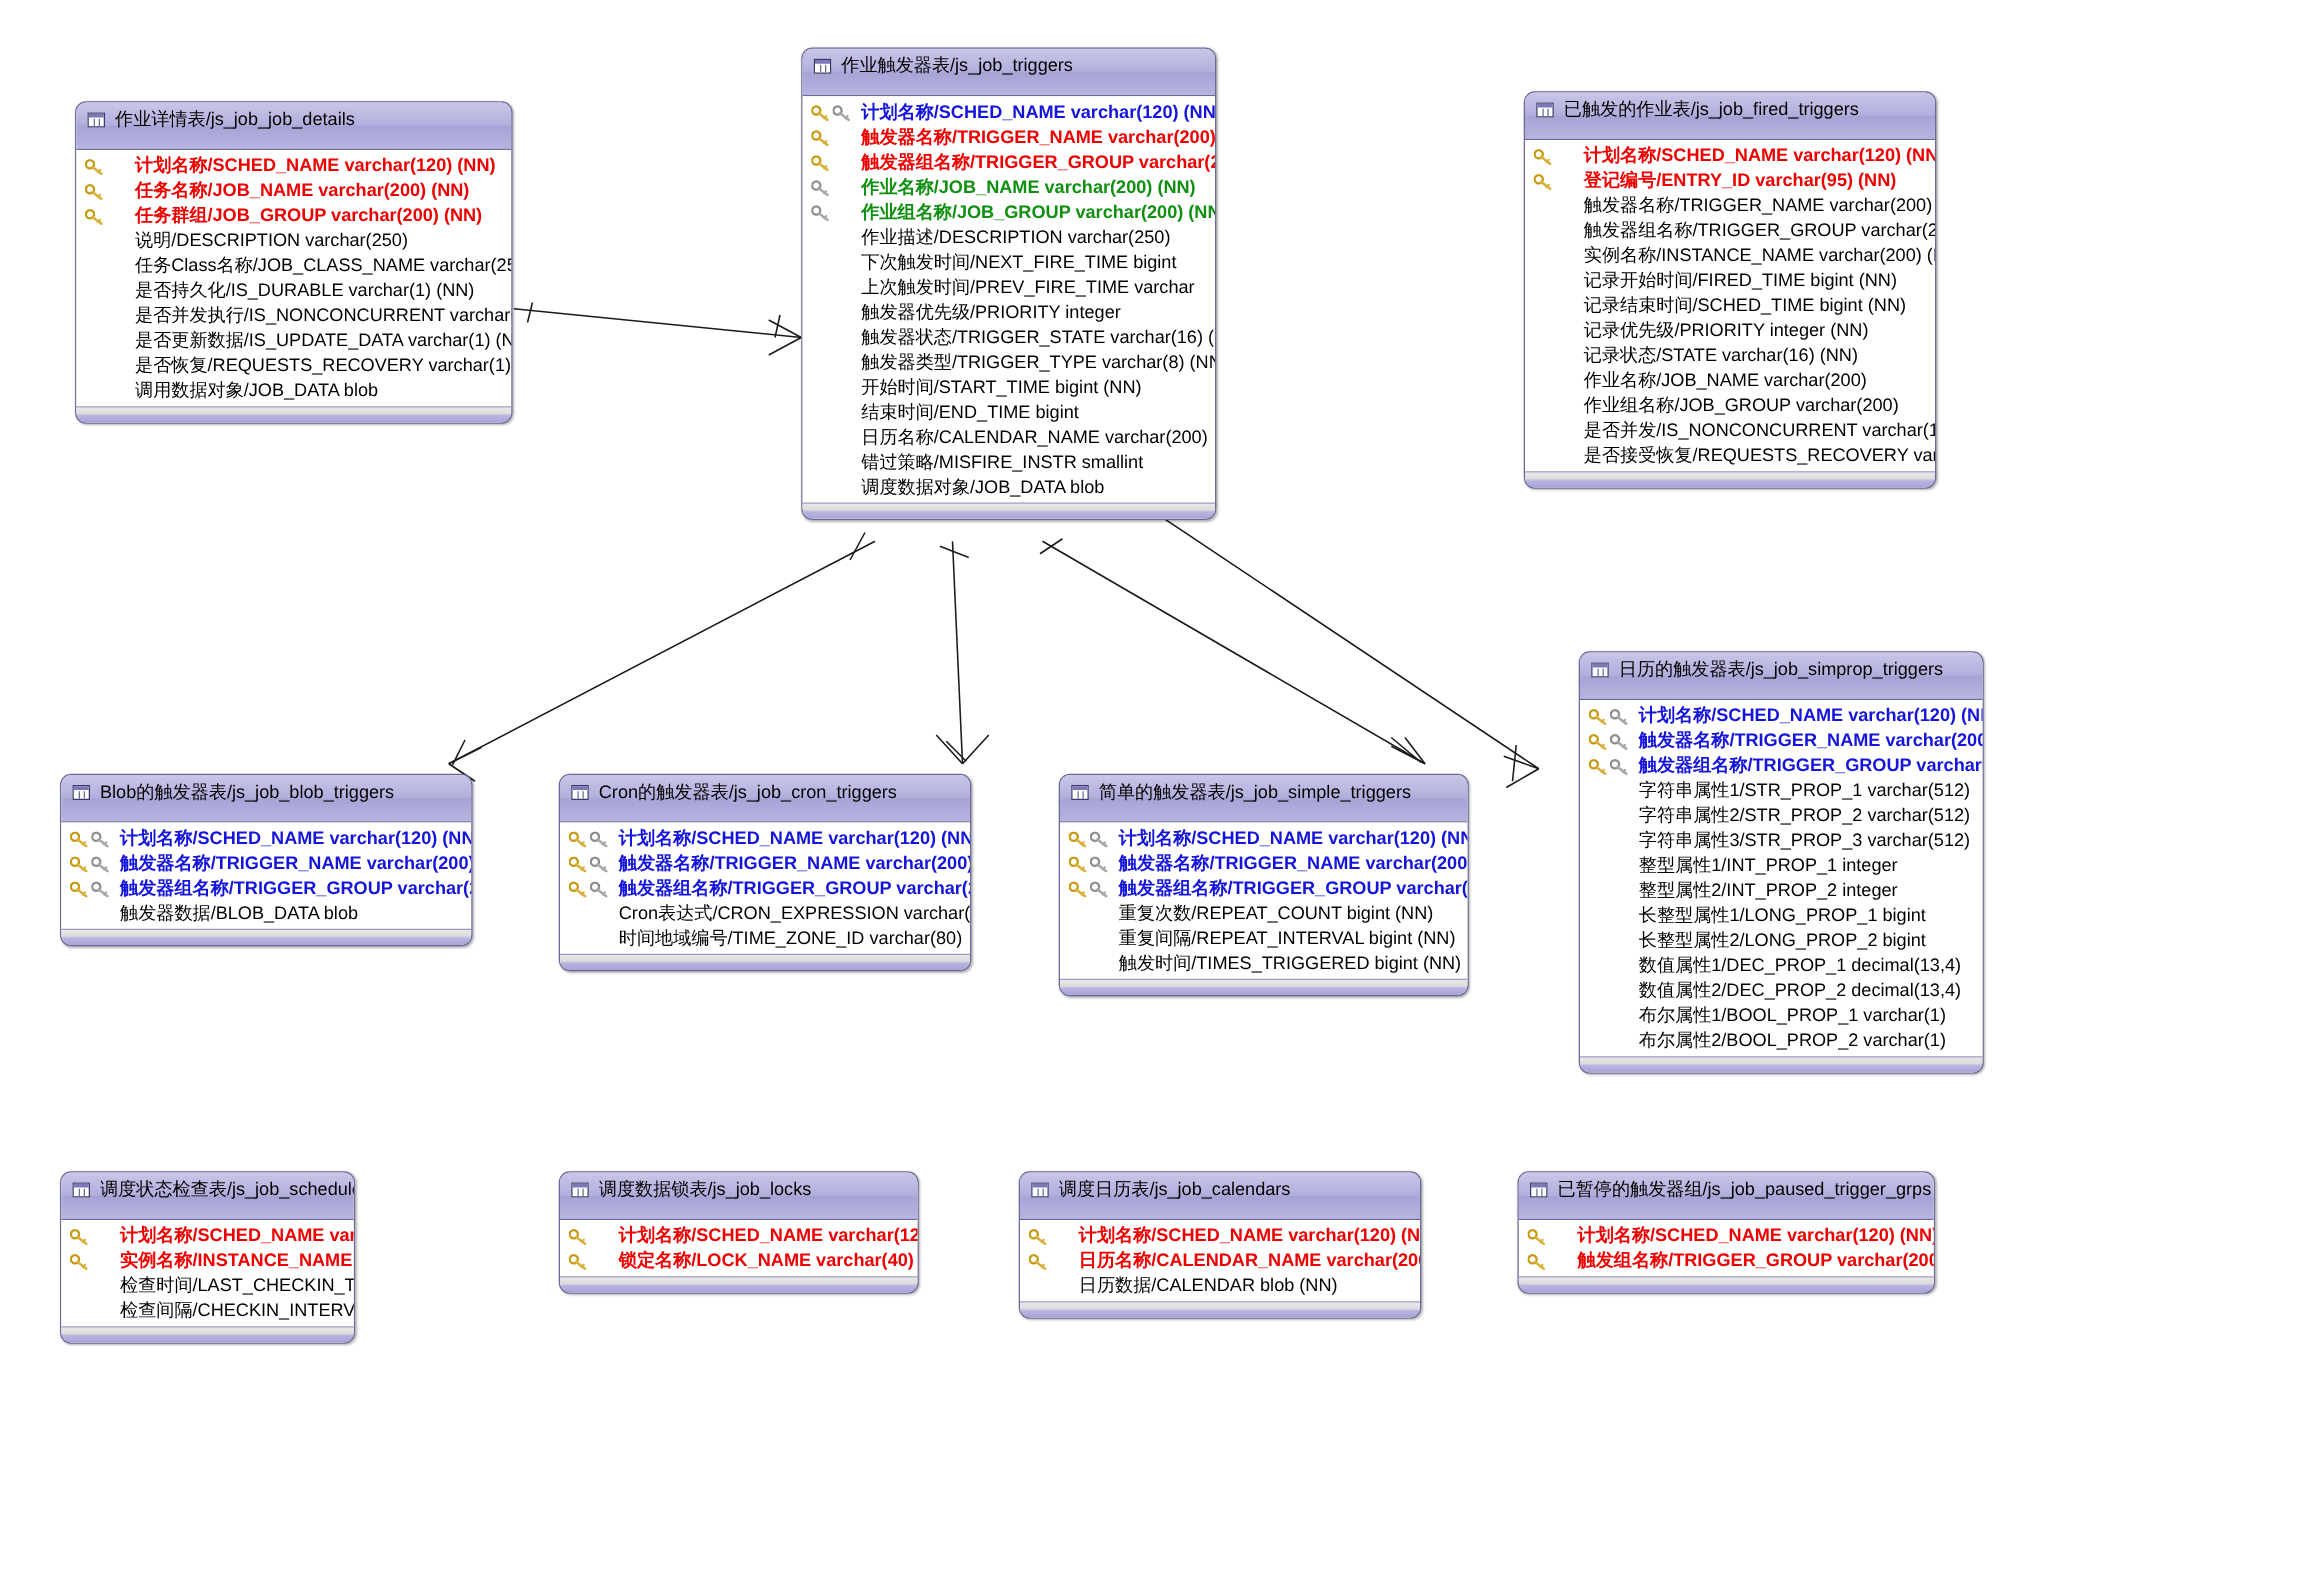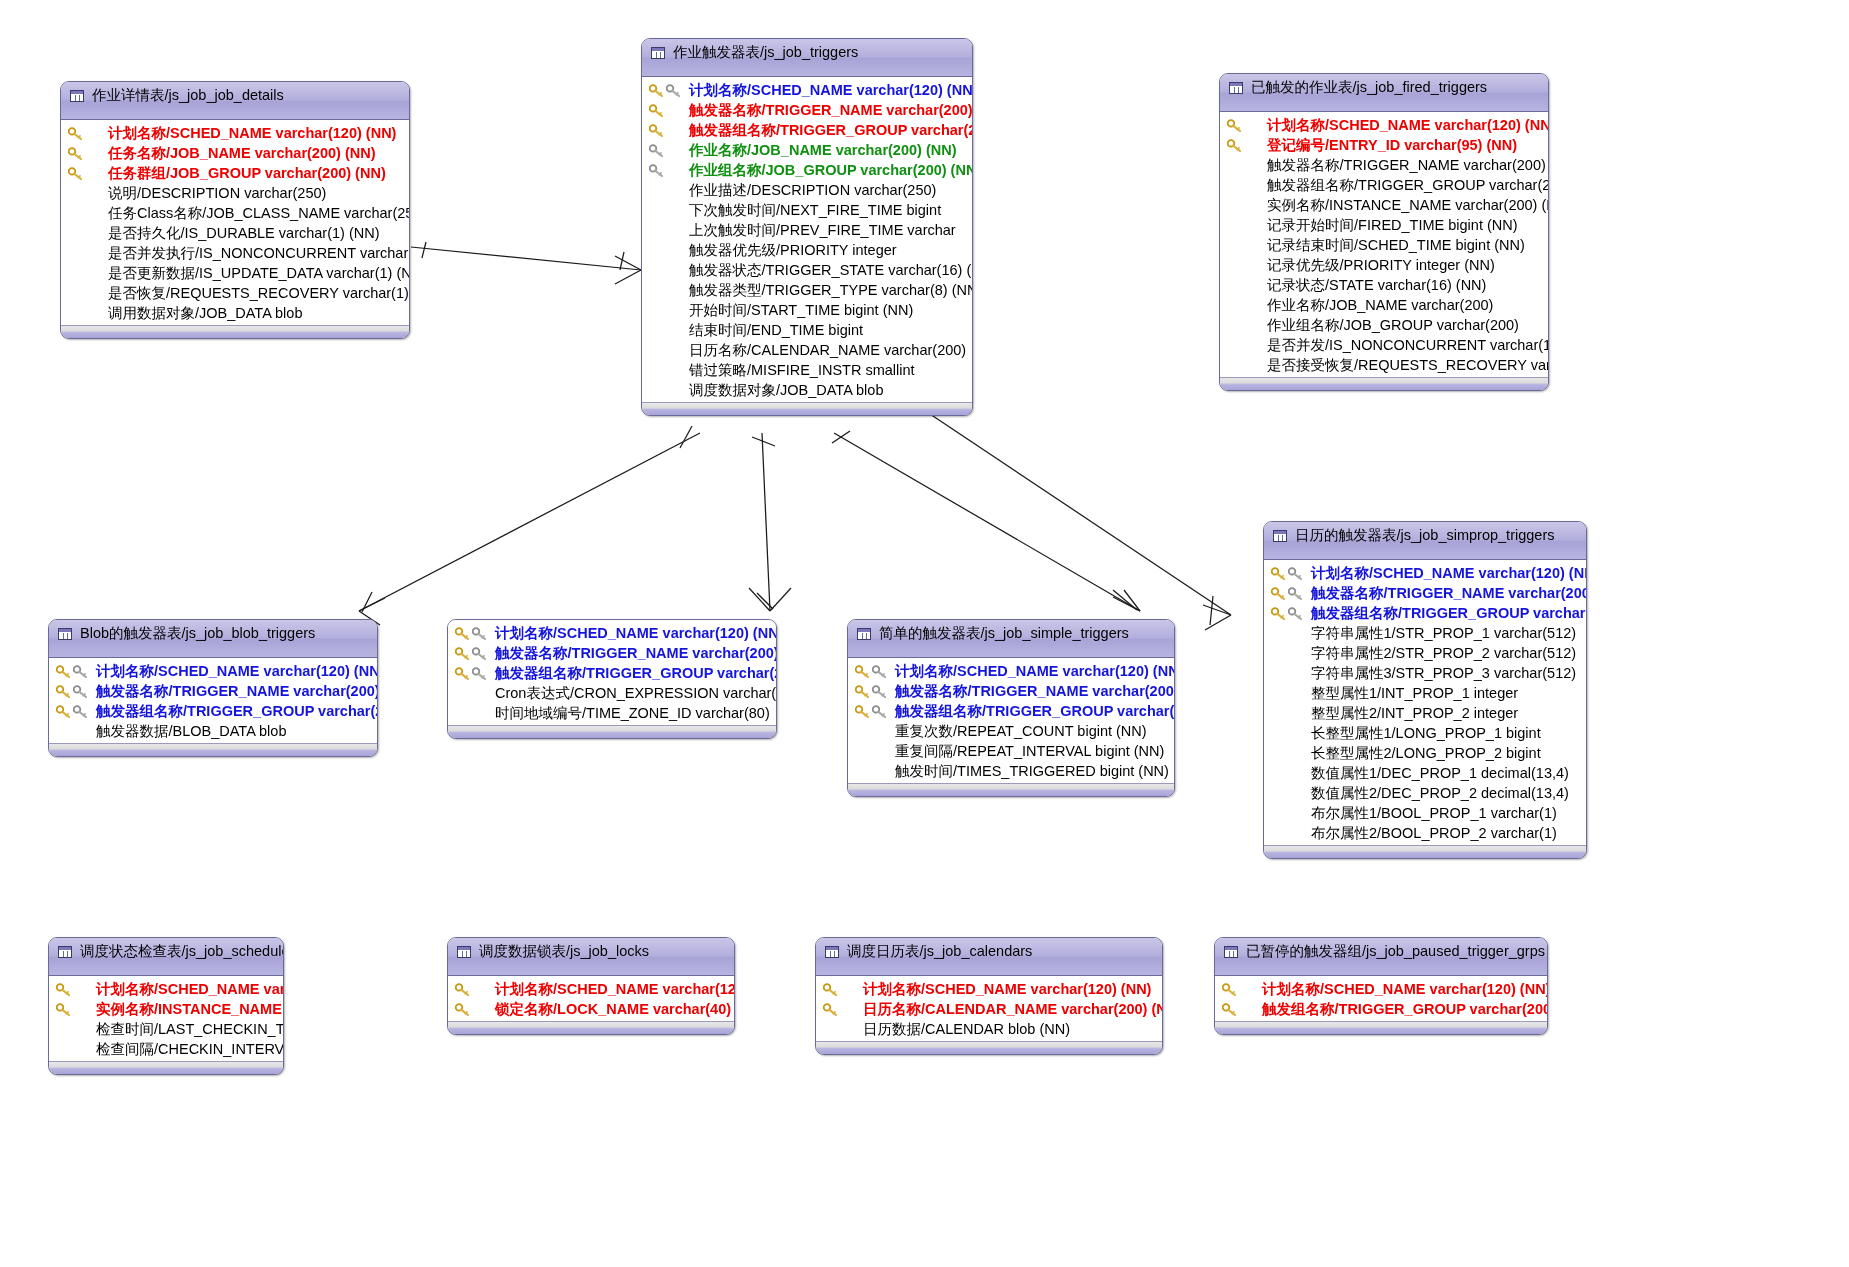--- a/index.html
+++ b/index.html
@@ -593,20 +593,24 @@
           <span class="attr-text c-blue">触发器组名称/TRIGGER_GROUP varchar(200) (NN)</span>
         </div>
         <div class="attr">
           <span class="keycell"></span>
           <span class="attr-text c-black">触发器数据/BLOB_DATA blob</span>
         </div>
       </div>
       <div class="ent-footer"></div>
     </div>
     <div class="entity" style="left: 447px; top: 619px; width: 330px;">
+      <div class="ent-header">
+        <span class="tbl-icon"></span>
+        <span>Cron的触发器表/js_job_cron_triggers</span>
+      </div>
       <div class="ent-body">
         <div class="attr">
           <span class="keycell">
             <span class="key">
               <svg width="15" height="13" viewBox="0 0 15 13">
                 <circle cx="4" cy="4.4" r="3.3" fill="none" stroke="#c79a12" stroke-width="1.8"></circle>
                 <path d="M6 6.6 L13 12" stroke="#d9b03a" stroke-width="2.1" stroke-linecap="round"></path>
                 <path d="M10.3 10.6 L12 8.9" stroke="#d9b03a" stroke-width="1.7" stroke-linecap="round"></path>
               </svg>
             </span>
@@ -814,21 +818,21 @@
                 <path d="M6 6.6 L13 12" stroke="#d9b03a" stroke-width="2.1" stroke-linecap="round"></path>
                 <path d="M10.3 10.6 L12 8.9" stroke="#d9b03a" stroke-width="1.7" stroke-linecap="round"></path>
               </svg>
             </span>
           </span>
           <span class="attr-text c-red">锁定名称/LOCK_NAME varchar(40) (NN)</span>
         </div>
       </div>
       <div class="ent-footer"></div>
     </div>
-    <div class="entity" style="left: 815px; top: 937px; width: 348px;">
+    <div class="entity" style="left: 815px; top: 937px; width: 322px;">
       <div class="ent-header">
         <span class="tbl-icon"></span>
         <span>调度日历表/js_job_calendars</span>
       </div>
       <div class="ent-body">
         <div class="attr">
           <span class="keycell">
             <span class="key">
               <svg width="15" height="13" viewBox="0 0 15 13">
                 <circle cx="4" cy="4.4" r="3.3" fill="none" stroke="#c79a12" stroke-width="1.8"></circle>

